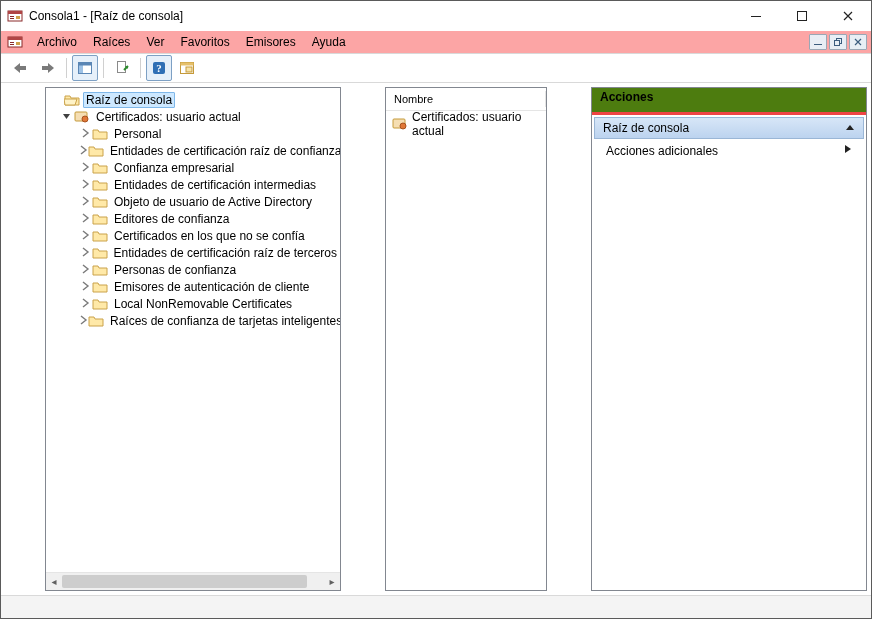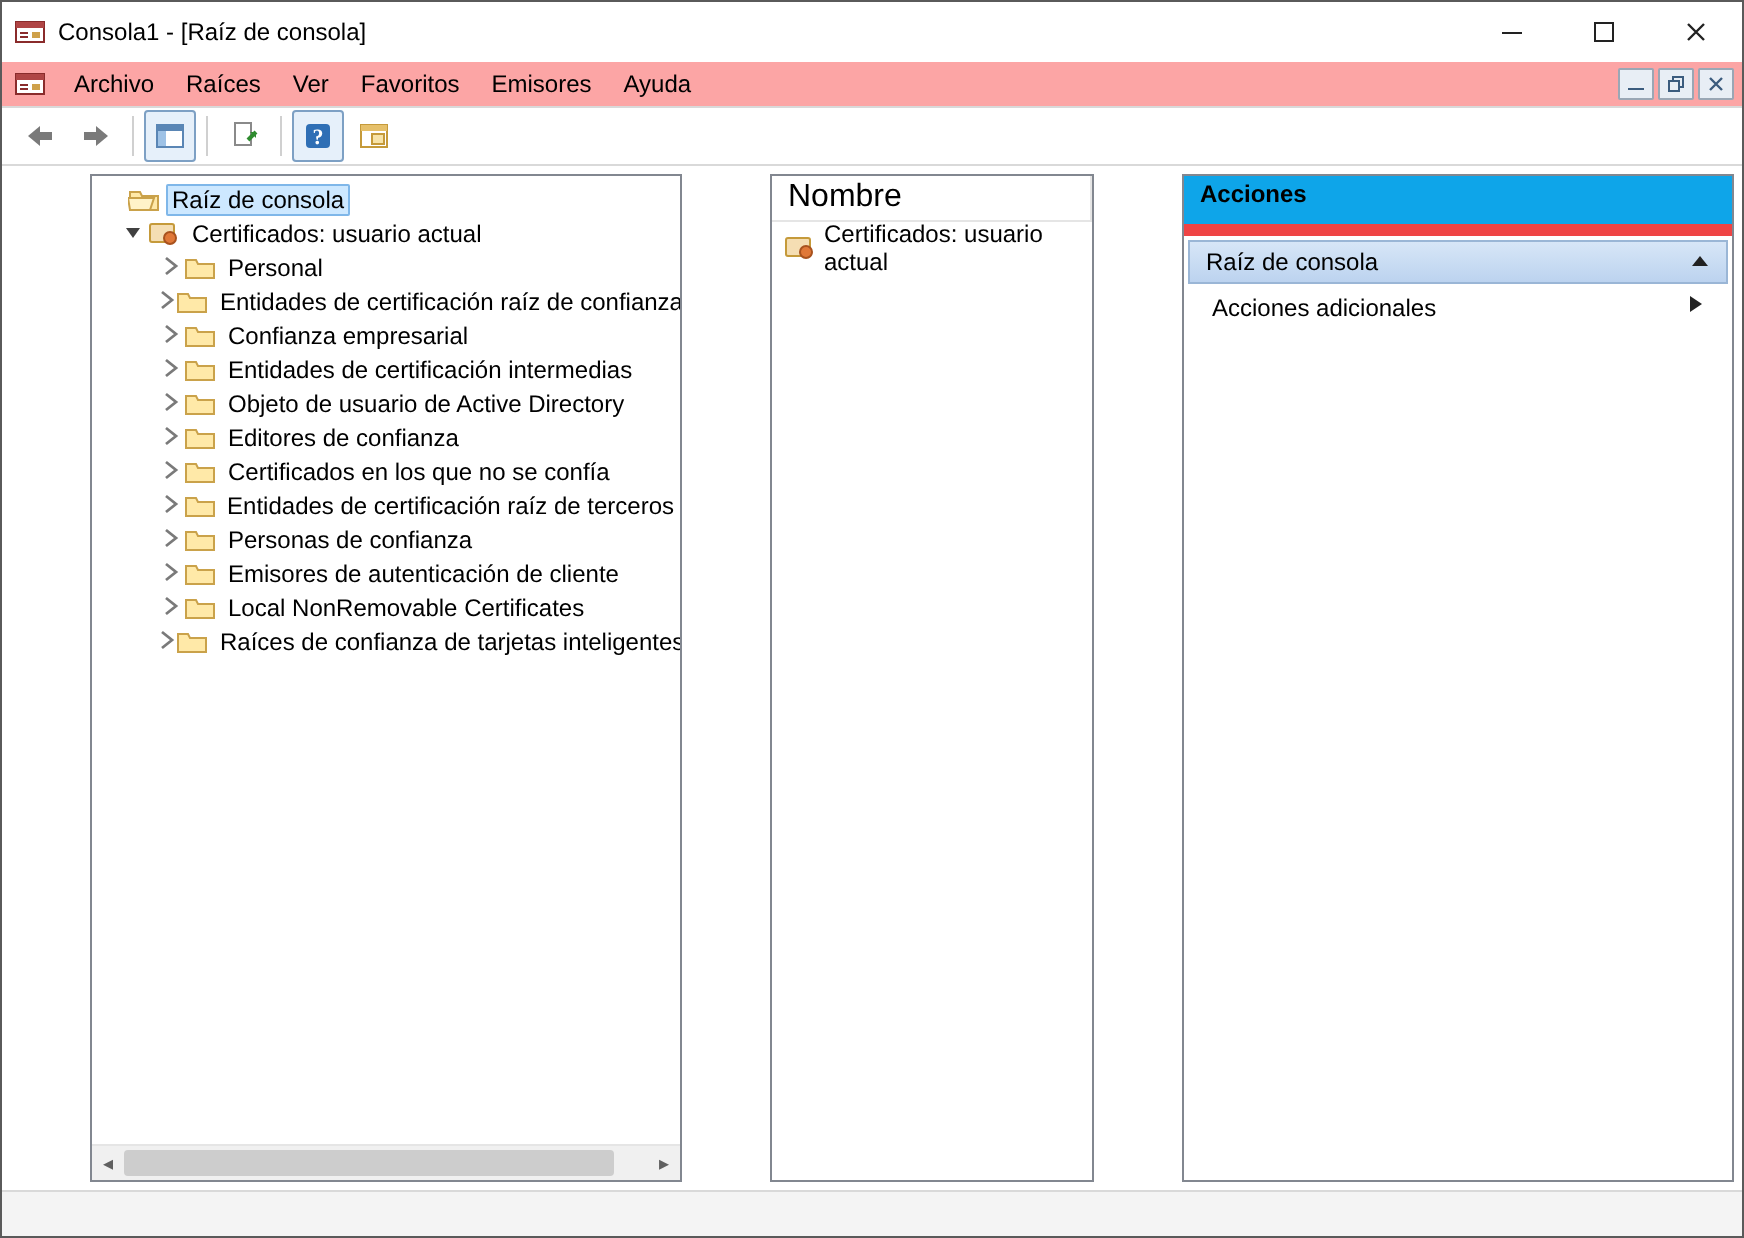--- a/index.html
+++ b/index.html
@@ -116,29 +116,29 @@
   }
   .tree-scroll .arrow.left{left:0;}
   .tree-scroll .arrow.right{right:0;}
 
   
   .pane.list .col-header{
     height:22px;display:flex;align-items:center;
     border-bottom:1px solid #e5e5e5;
   }
   .pane.list .col{
-    flex:1;padding:2px 8px;border-right:1px solid #e5e5e5;font-size:16px;
+    flex:1;padding:2px 8px;border-right:1px solid #e5e5e5;font-size:11px;
   }
   .list-body{flex:1;padding:4px 6px;}
   .list-row{display:flex;align-items:center;height:17px;gap:4px;}
 
   
   .actions-hdr{
-    height:20px;background:#0ea5e9;
-    border-bottom:6px solid #ef4444;
+    height:20px;background:#4d7c0f;
+    border-bottom:3px solid #ef4444;
     padding:2px 8px;font-weight:600;font-size:12px;
   }
   .actions-sect{
     display:flex;align-items:center;
     background:#bcd3ef;
     background:linear-gradient(#d7e6f7,#bcd3ef);
     border:1px solid #9ab6d6;
     margin:2px;padding:3px 8px;
     font-size:12px;
   }

